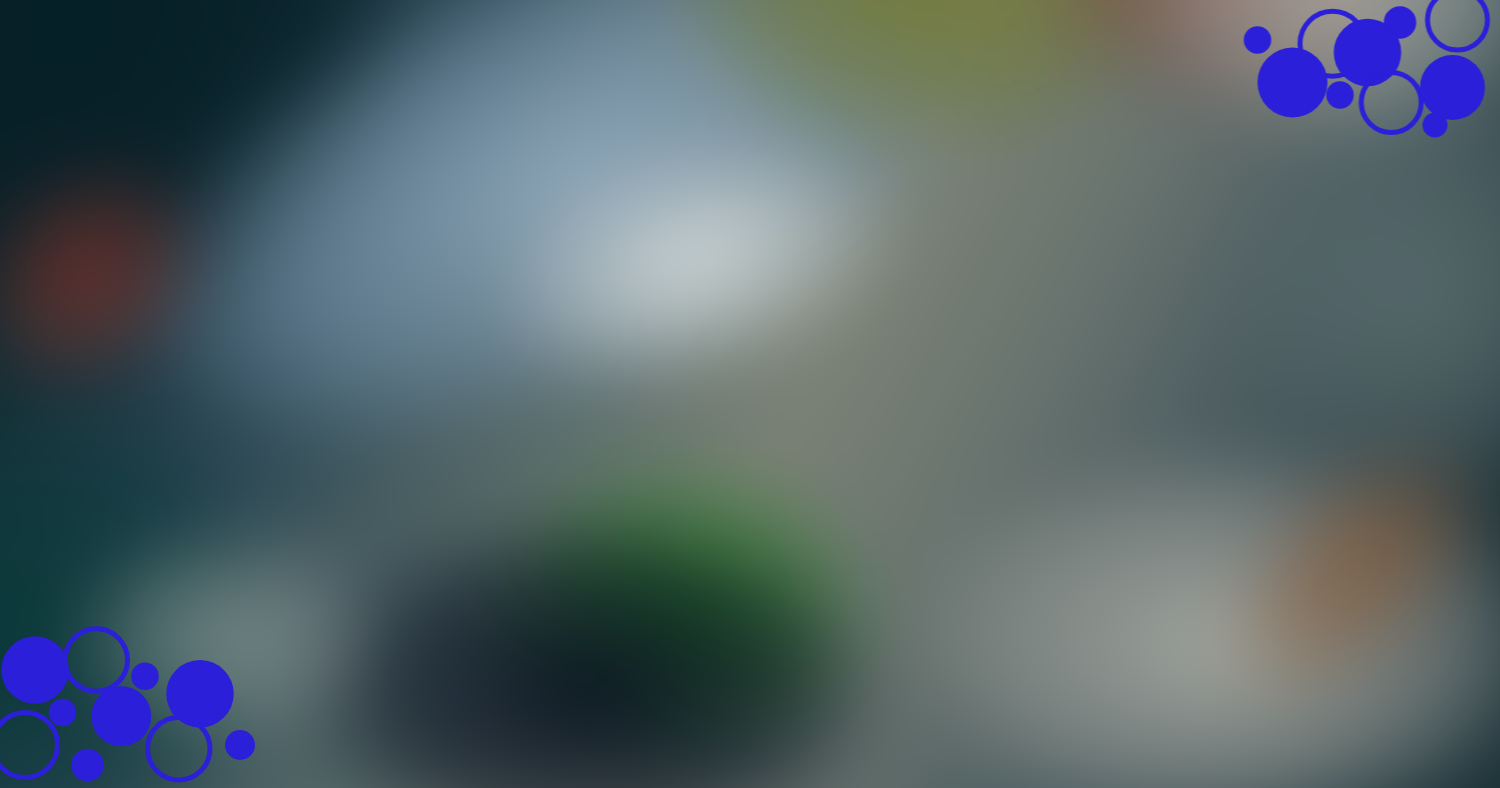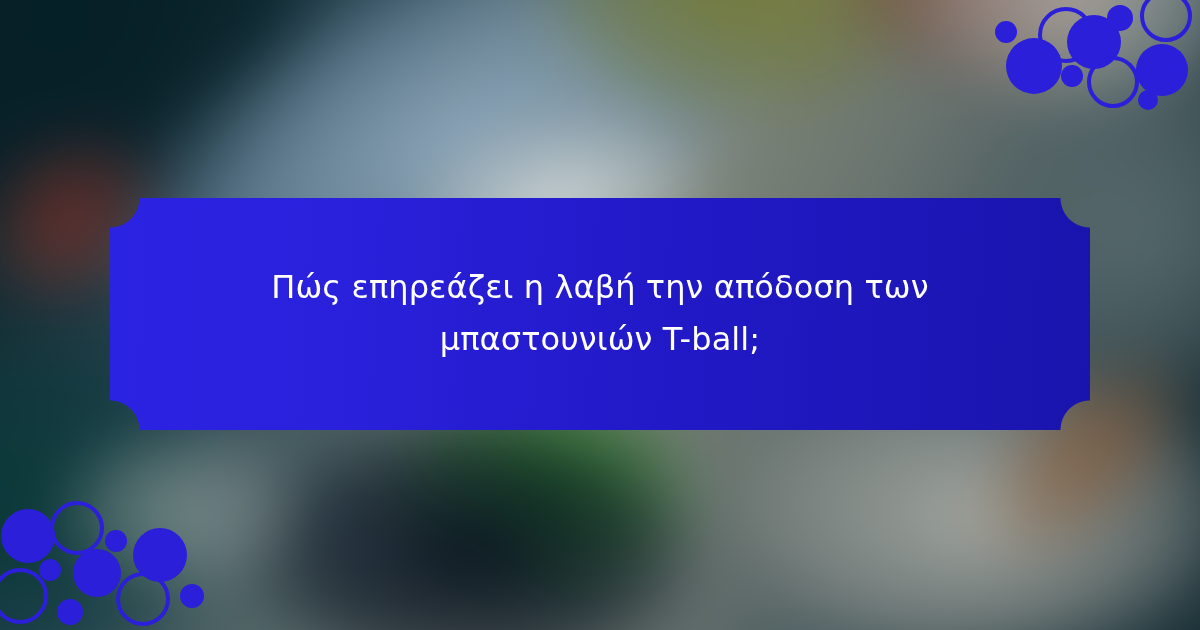--- a/index.html
+++ b/index.html
@@ -249,20 +249,14 @@
         <circle cx="50" cy="70" r="11" fill="#2b1fd9"></circle>
         <circle cx="97" cy="73" r="24" fill="#2b1fd9"></circle>
         <circle cx="20" cy="96" r="26" fill="none" stroke="#2b1fd9" stroke-width="4"></circle>
         <circle cx="70" cy="112" r="13" fill="#2b1fd9"></circle>
         <circle cx="160" cy="55" r="27" fill="#2b1fd9"></circle>
         <circle cx="143" cy="99" r="25" fill="none" stroke="#2b1fd9" stroke-width="4"></circle>
         <circle cx="192" cy="96" r="12" fill="#2b1fd9"></circle>
       </svg>
   </div>
 
-  <div class="banner">
-    <div class="banner-shape"></div>
-    <div class="banner-inner">
-      <h1 class="banner-title">Πώς επηρεάζει η λαβή την απόδοση των μπαστουνιών T-ball;</h1>
-    </div>
-  </div>
 
 </div>
 
 </body></html>

